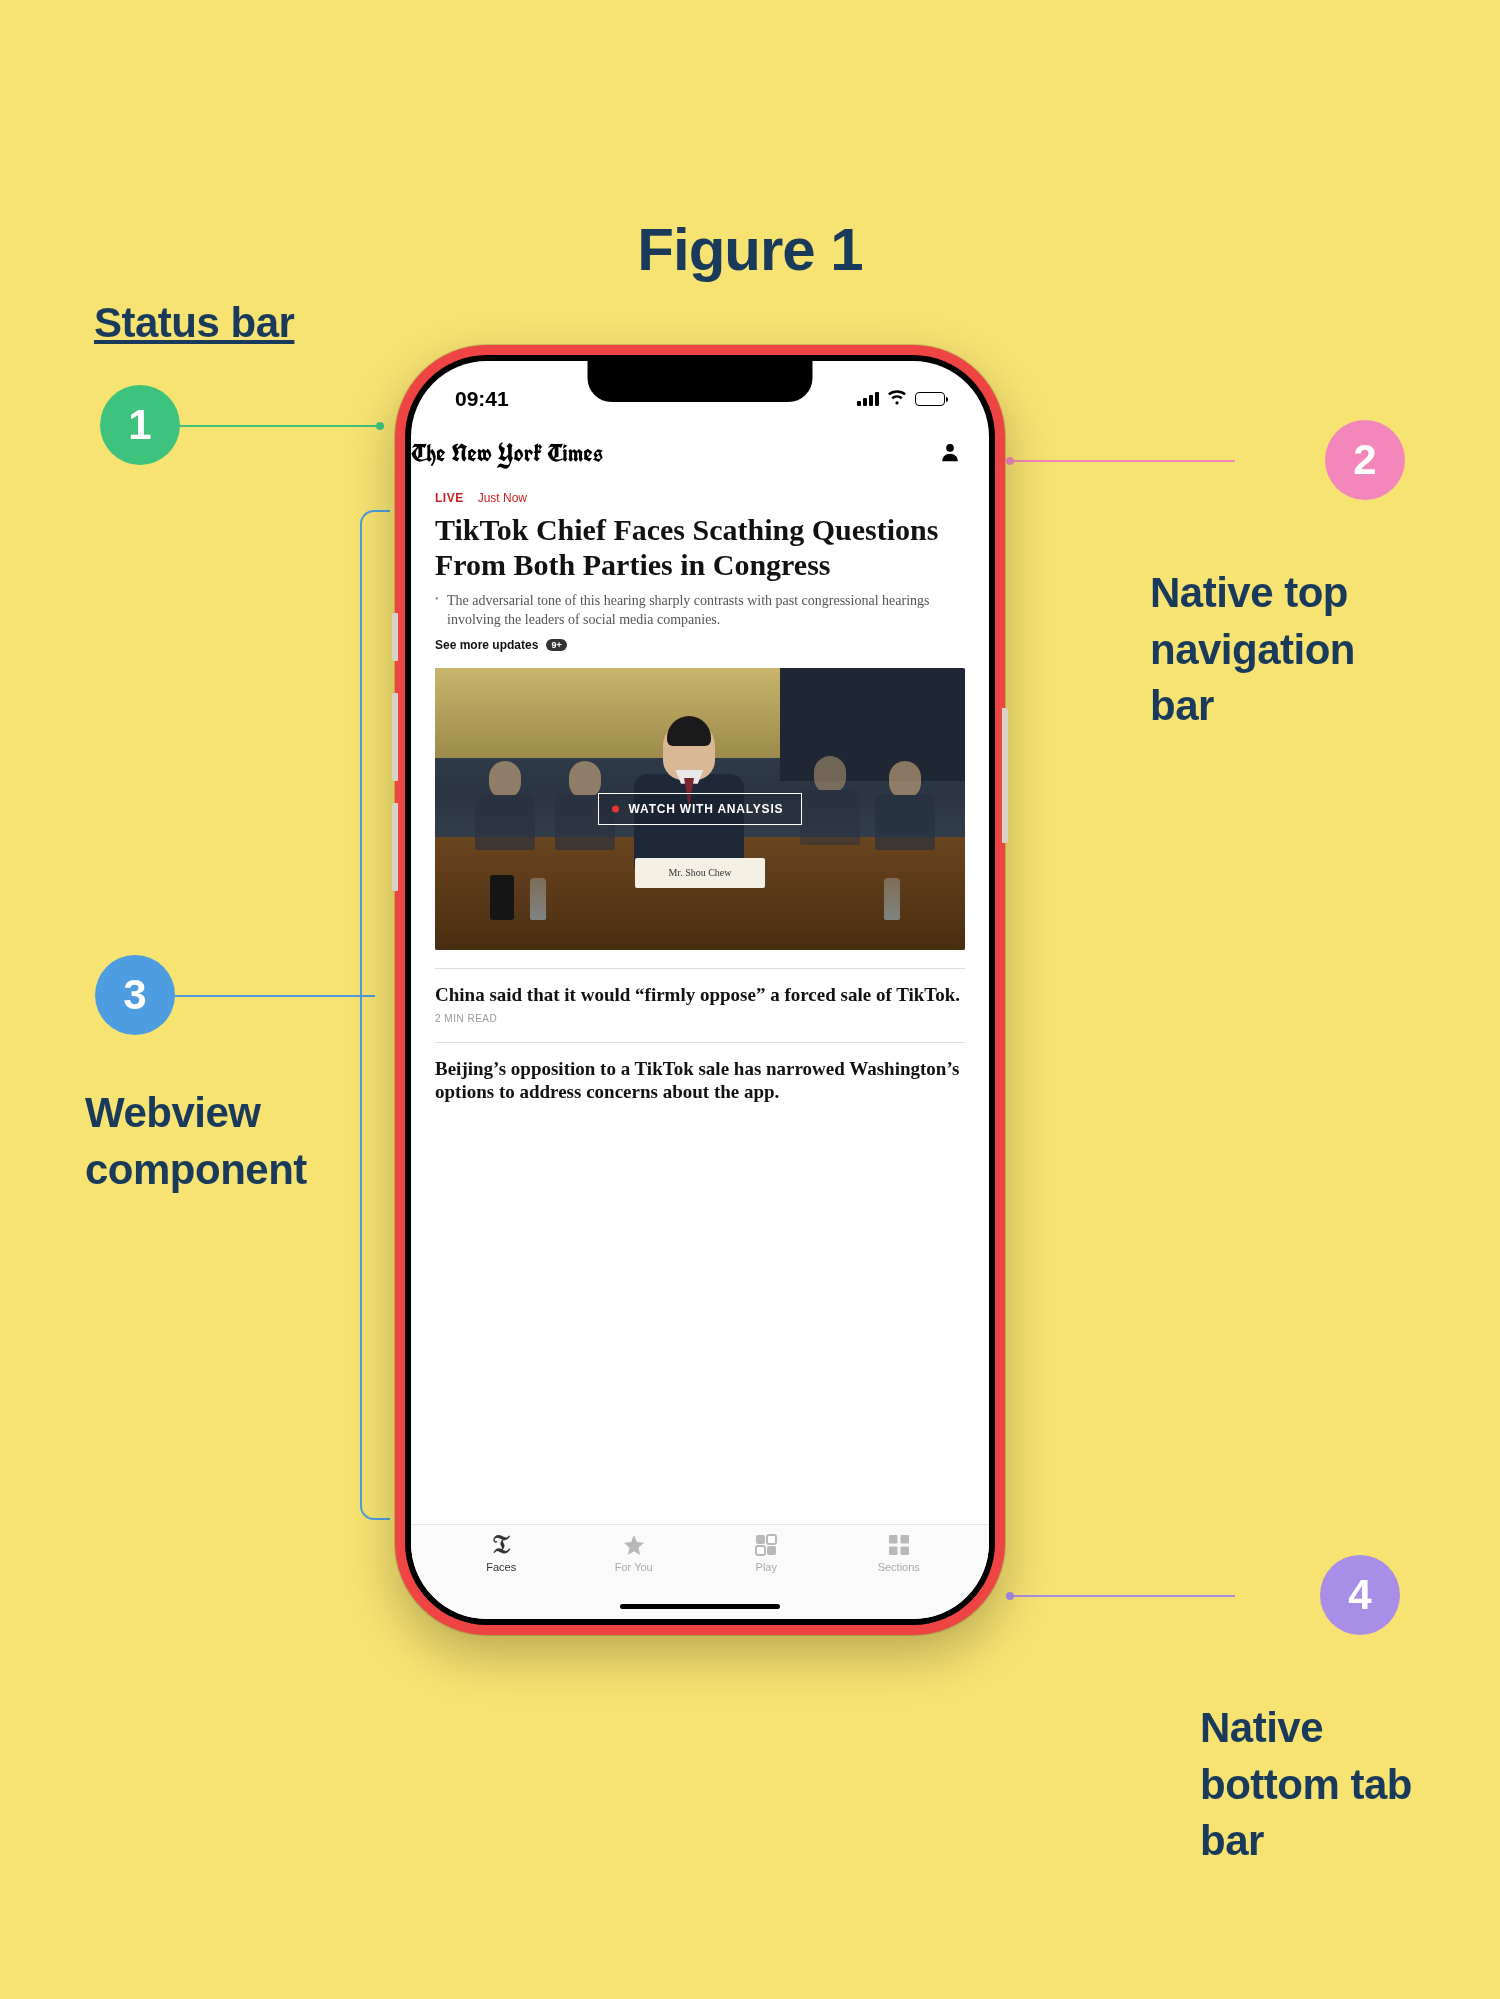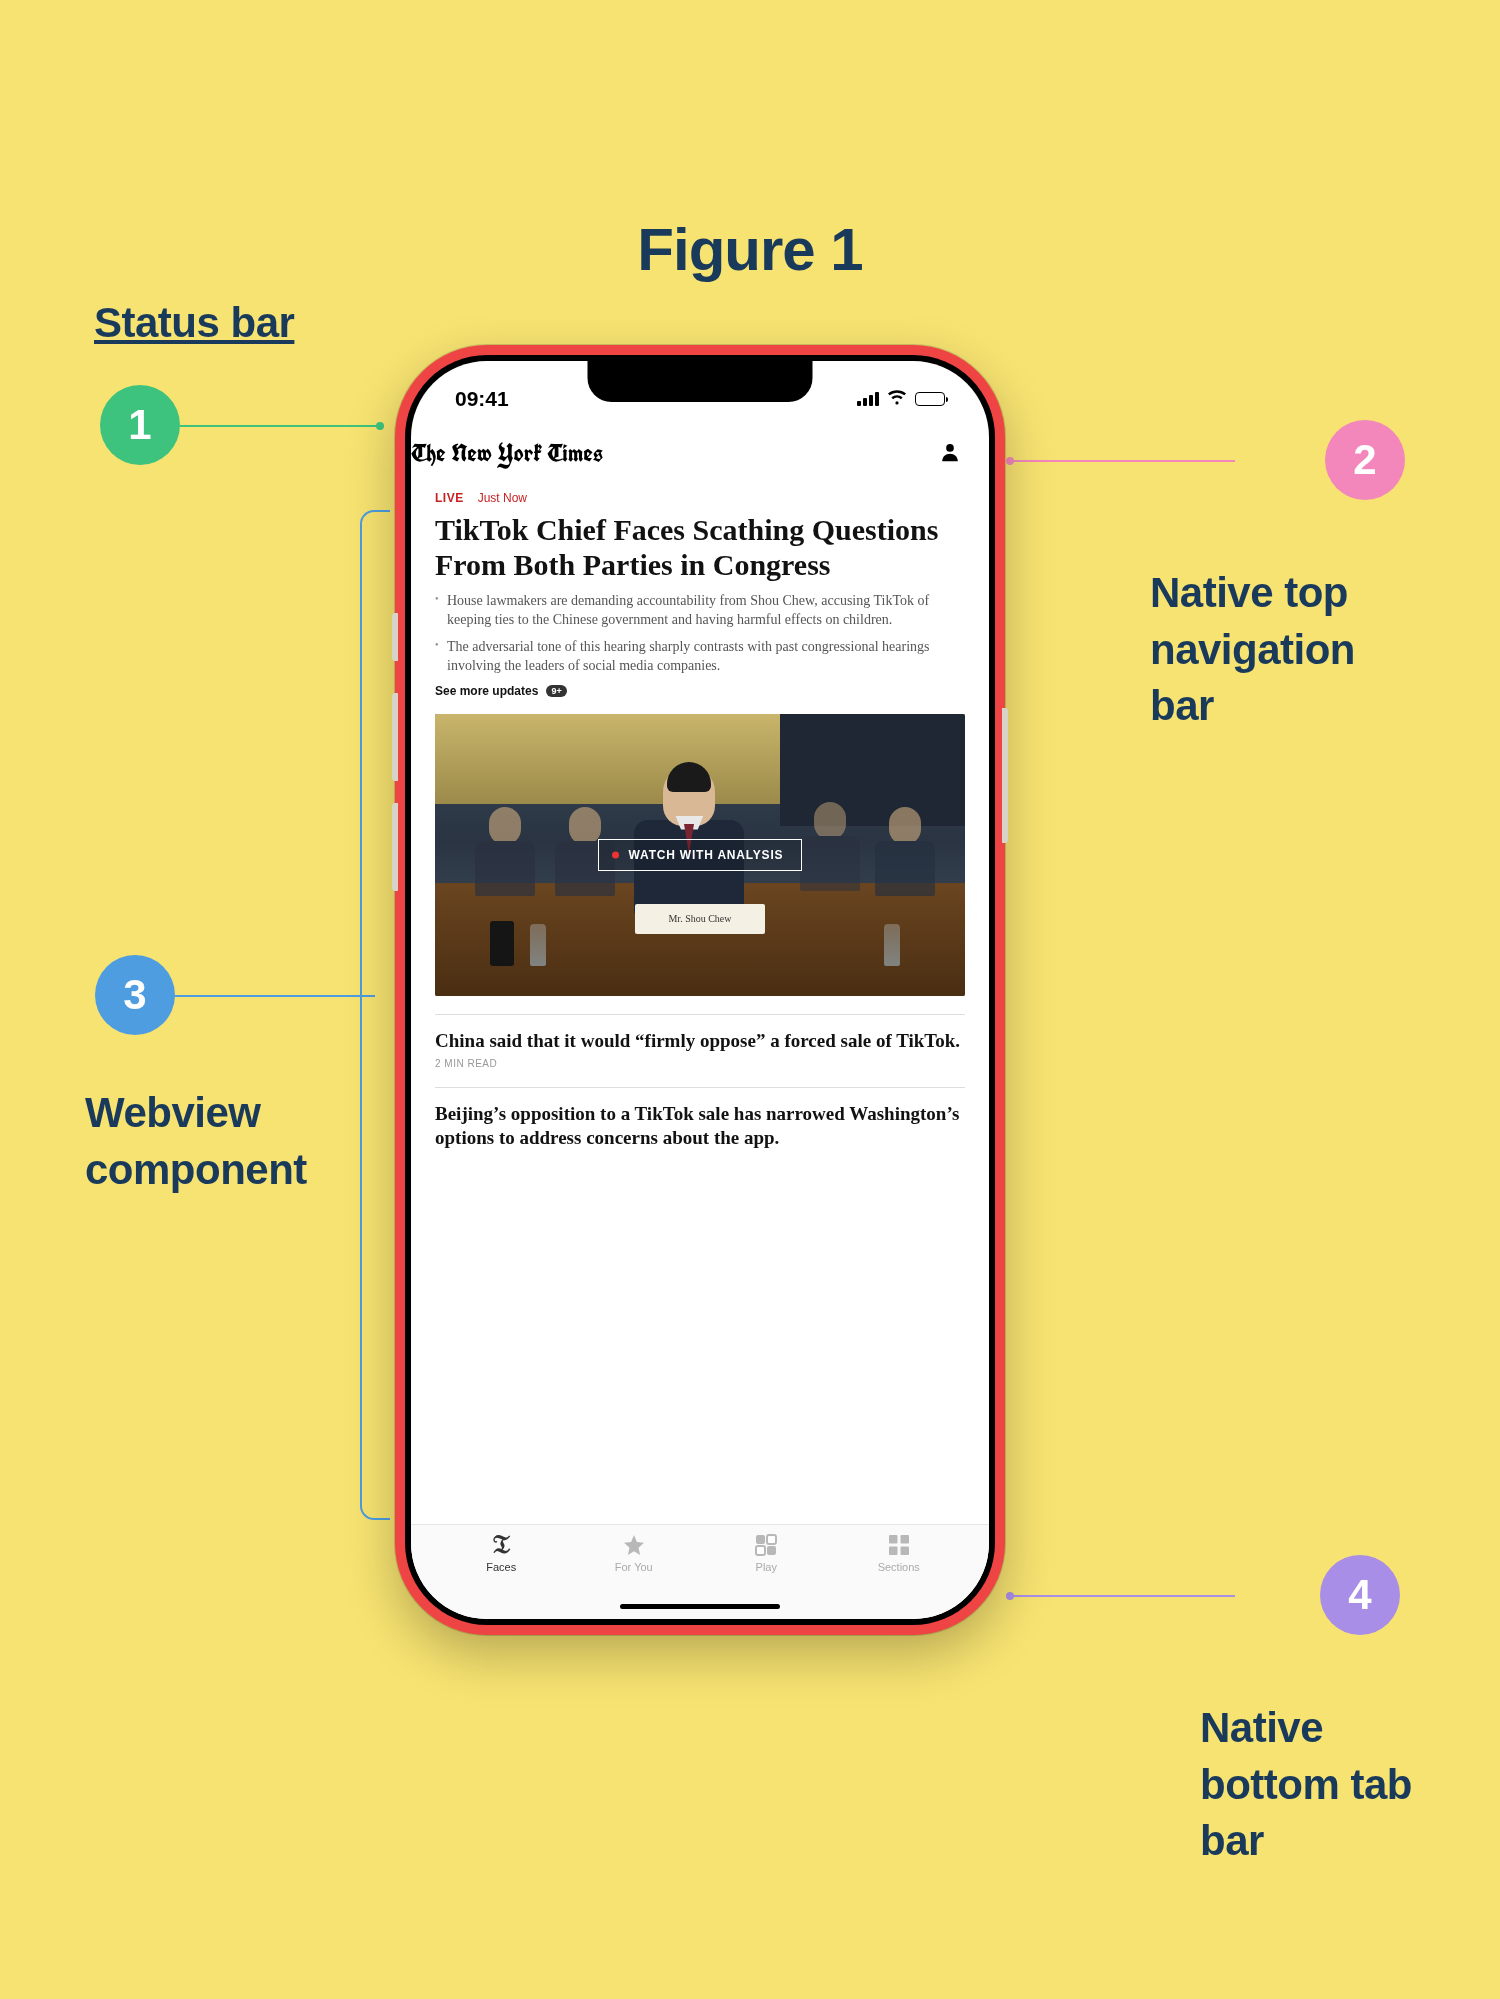--- a/index.html
+++ b/index.html
@@ -373,21 +373,20 @@
           </span>
         </div>
 
         <div class="content">
           <div class="live-row">
             <span class="live-badge">LIVE</span>
             <span class="just-now">Just Now</span>
           </div>
           <h1 class="headline">TikTok Chief Faces Scathing Questions From Both Parties in Congress</h1>
           <ul class="bullets">
-            <li>House lawmakers are demanding accountability from Shou Chew, accusing TikTok of keeping ties to the Chinese government and having harmful effects on children.</li>
             <li>The adversarial tone of this hearing sharply contrasts with past congressional hearings involving the leaders of social media companies.</li>
           </ul>
           <div class="see-more">
             <span>See more updates</span>
             <span class="count-pill">9+</span>
           </div>
 
           <div class="video-thumb">
             <div class="scene-wall"></div>
             <div class="scene-dark"></div>

